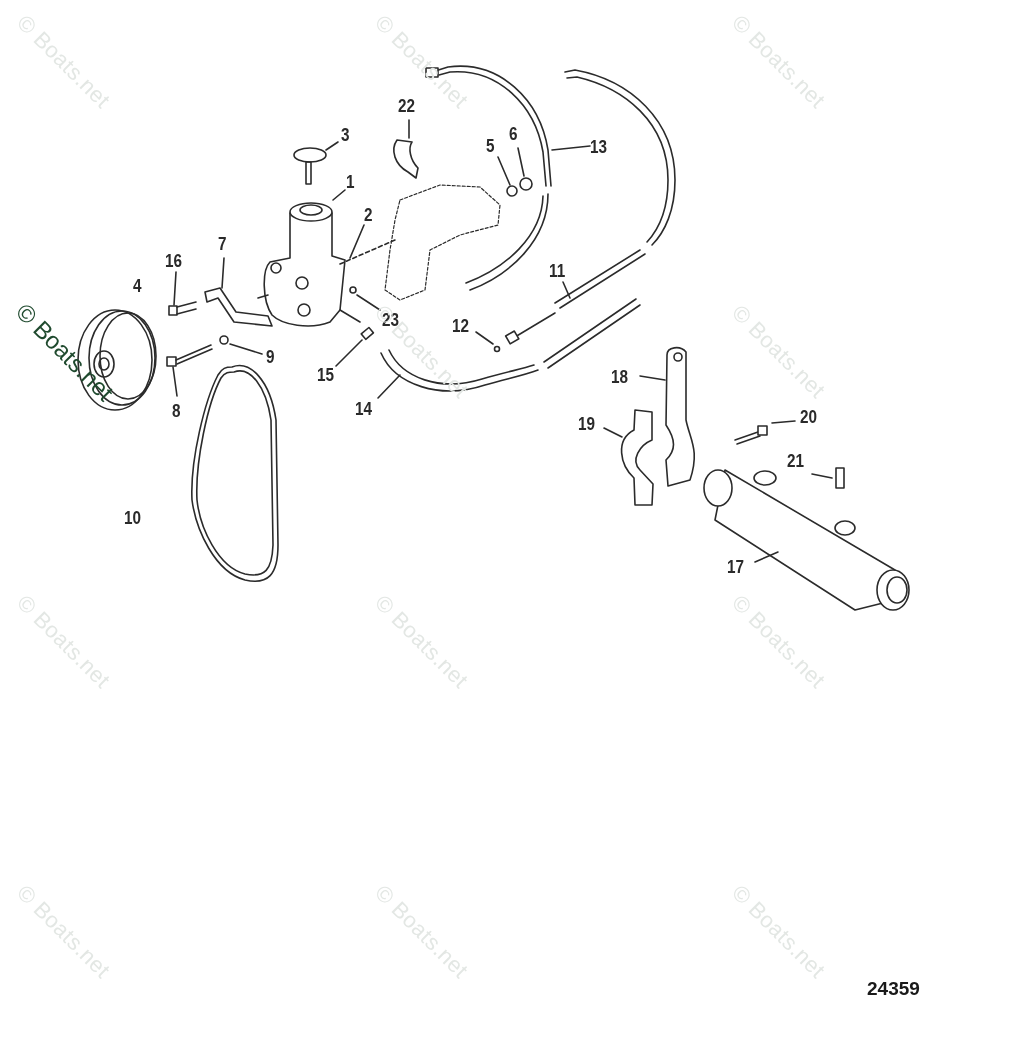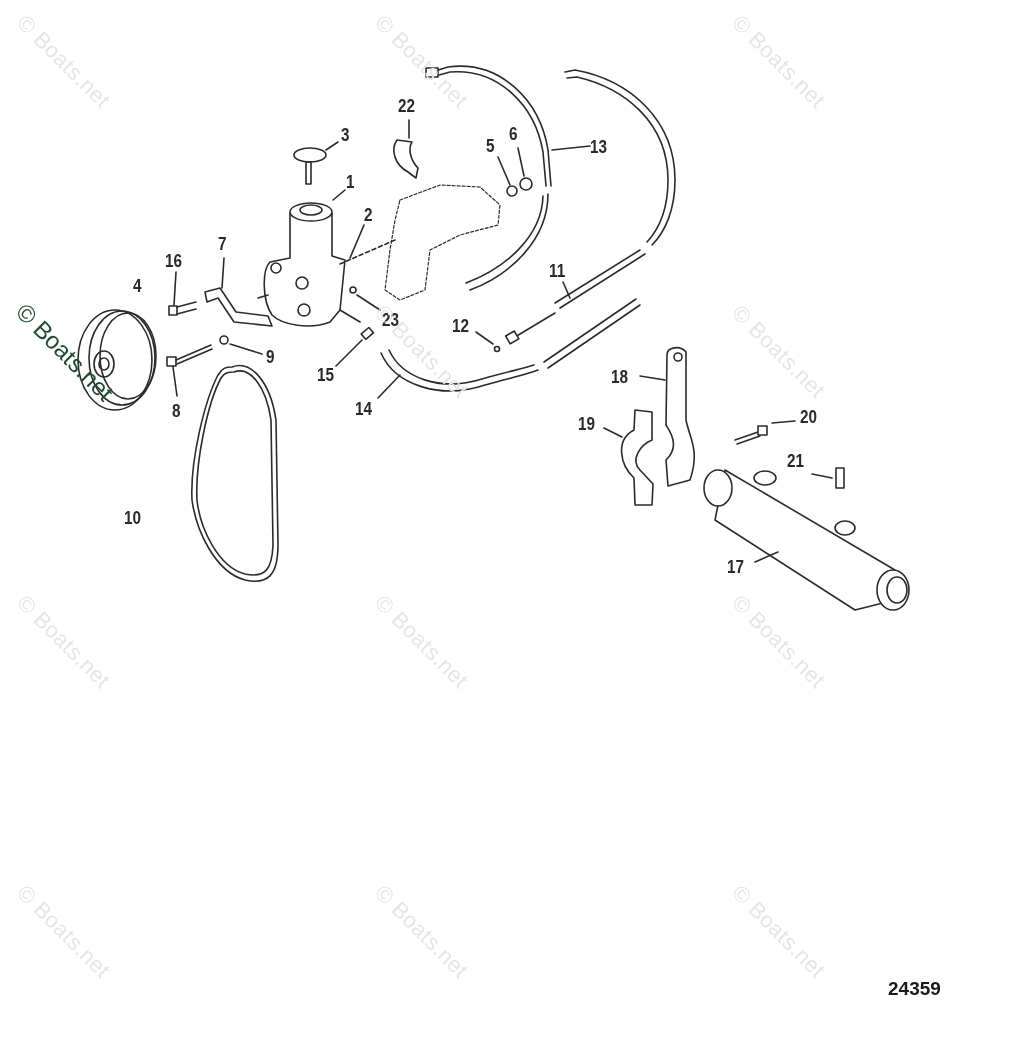--- a/index.html
+++ b/index.html
@@ -1,21 +1,21 @@
 <!DOCTYPE html>
 <html><head>
 <meta charset="utf-8">
 <style>
   html, body { margin:0; padding:0; background:#ffffff; }
   body { width:1009px; height:1038px; position:relative; overflow:hidden; font-family:"Liberation Sans", sans-serif; }
   #diagram { position:absolute; left:0; top:0; width:1009px; height:1038px; }
   .callout { position:absolute; font-family:"Liberation Sans", sans-serif; font-weight:bold; font-size:18px; color:#2a2a2a; line-height:1; transform:scaleX(0.85); transform-origin:left top; }
   .wm { position:absolute; font-family:"Liberation Sans", sans-serif; font-size:22px; color:#e3e7e4; transform:rotate(45deg); transform-origin:left top; white-space:nowrap; letter-spacing:0.5px; }
   .wm-strong { position:absolute; font-family:"Liberation Sans", sans-serif; font-size:24px; color:#1f4a2e; transform:rotate(45deg); transform-origin:left top; white-space:nowrap; }
-  .figno { position:absolute; left:867px; top:978px; font-weight:bold; font-size:19px; color:#1a1a1a; font-family:"Liberation Sans", sans-serif;margin-left:21px; }
+  .figno { position:absolute; left:867px; top:978px; font-weight:bold; font-size:19px; color:#1a1a1a; font-family:"Liberation Sans", sans-serif; }
 </style>
 </head>
 <body>
 
 <svg id="diagram" width="1009" height="1038" viewBox="0 0 1009 1038" xmlns="http://www.w3.org/2000/svg">
   <g fill="none" stroke="#2b2b2b" stroke-width="1.6" stroke-linecap="round" stroke-linejoin="round">
 
     <g>
       <ellipse cx="115" cy="360" rx="37" ry="50" fill="#fff"></ellipse>
       <ellipse cx="122" cy="358" rx="33" ry="47"></ellipse>

